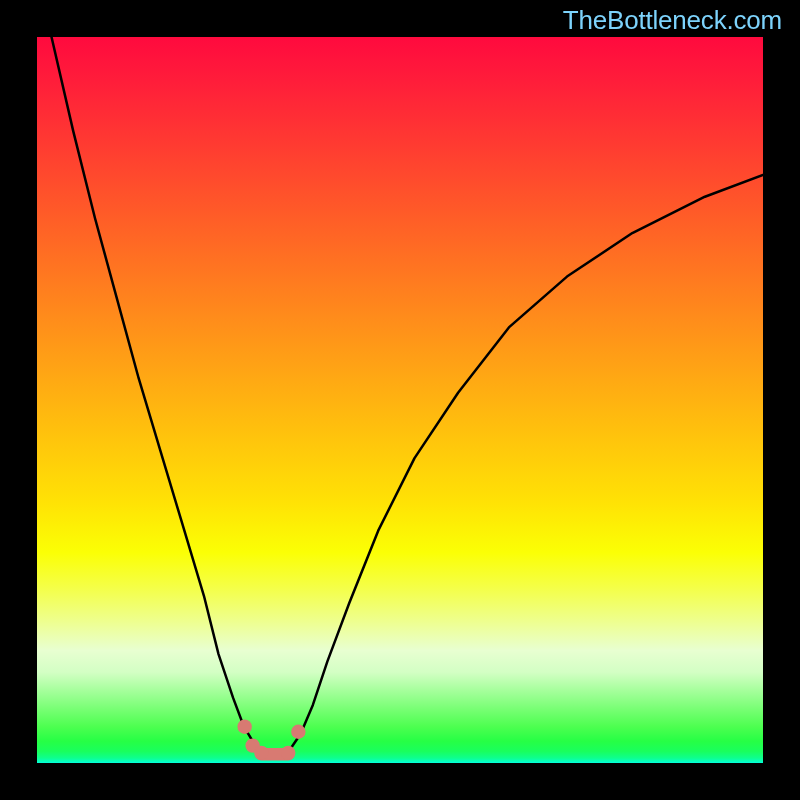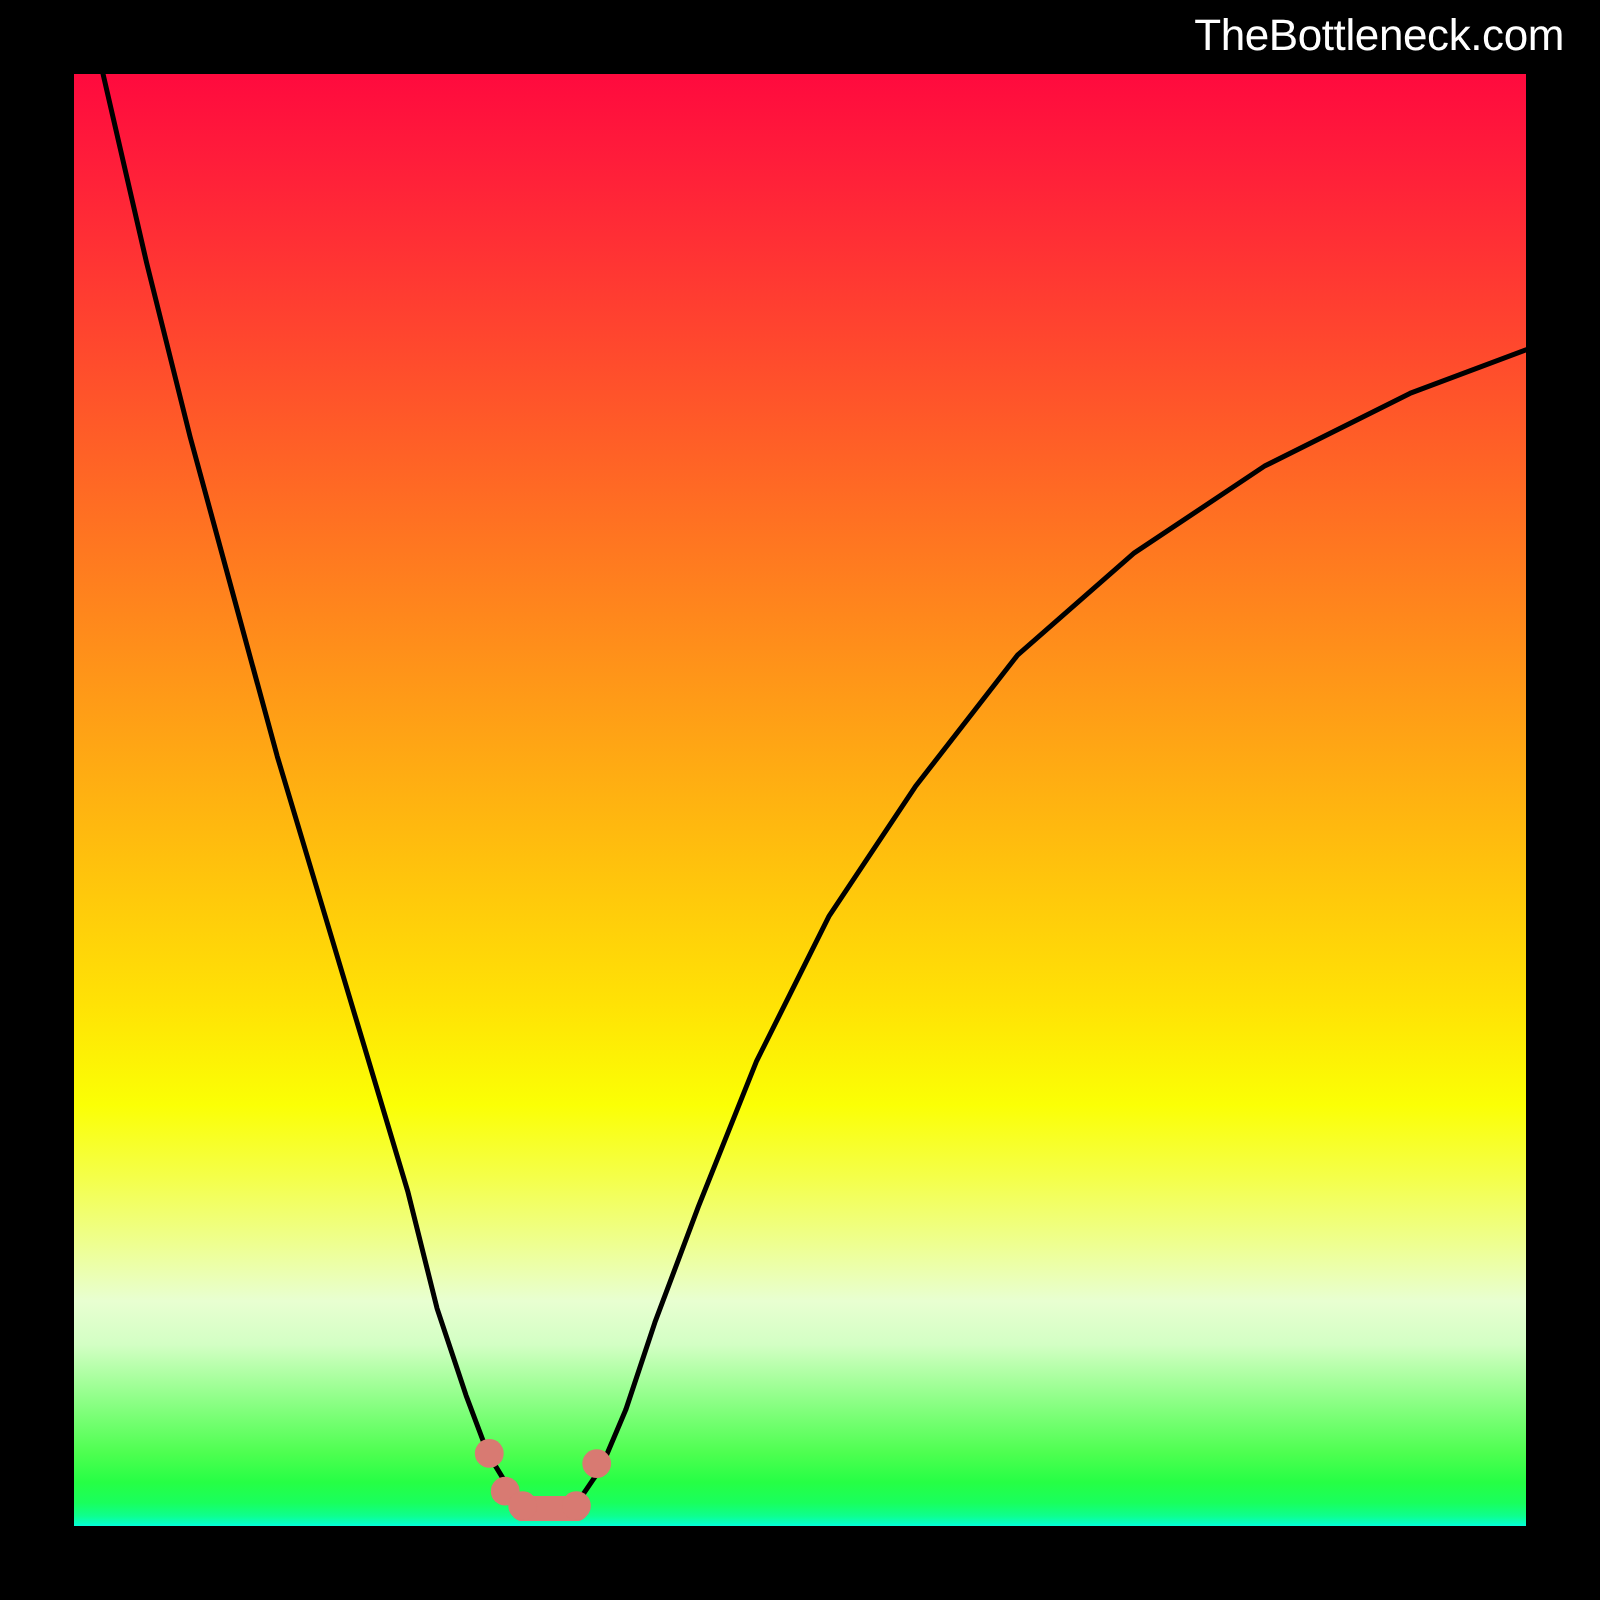--- a/index.html
+++ b/index.html
@@ -77,22 +77,22 @@
   .flat-bottom {
     fill: none;
     stroke: #d87a72;
     stroke-width: 12.5;
     stroke-linecap: round;
   }
   .watermark {
     position: absolute;
     top: 5px;
     right: 18px;
-    color: #ffffff;
-    font-size: 22px;
+    color: #7dd3fc;
+    font-size: 26px;
     font-weight: 500;
     letter-spacing: -0.2px;
   }
 </style>
 </head>
 <body>
 
 <div class="frame">
   <div class="plot-area">
     <div class="gradient"></div>

